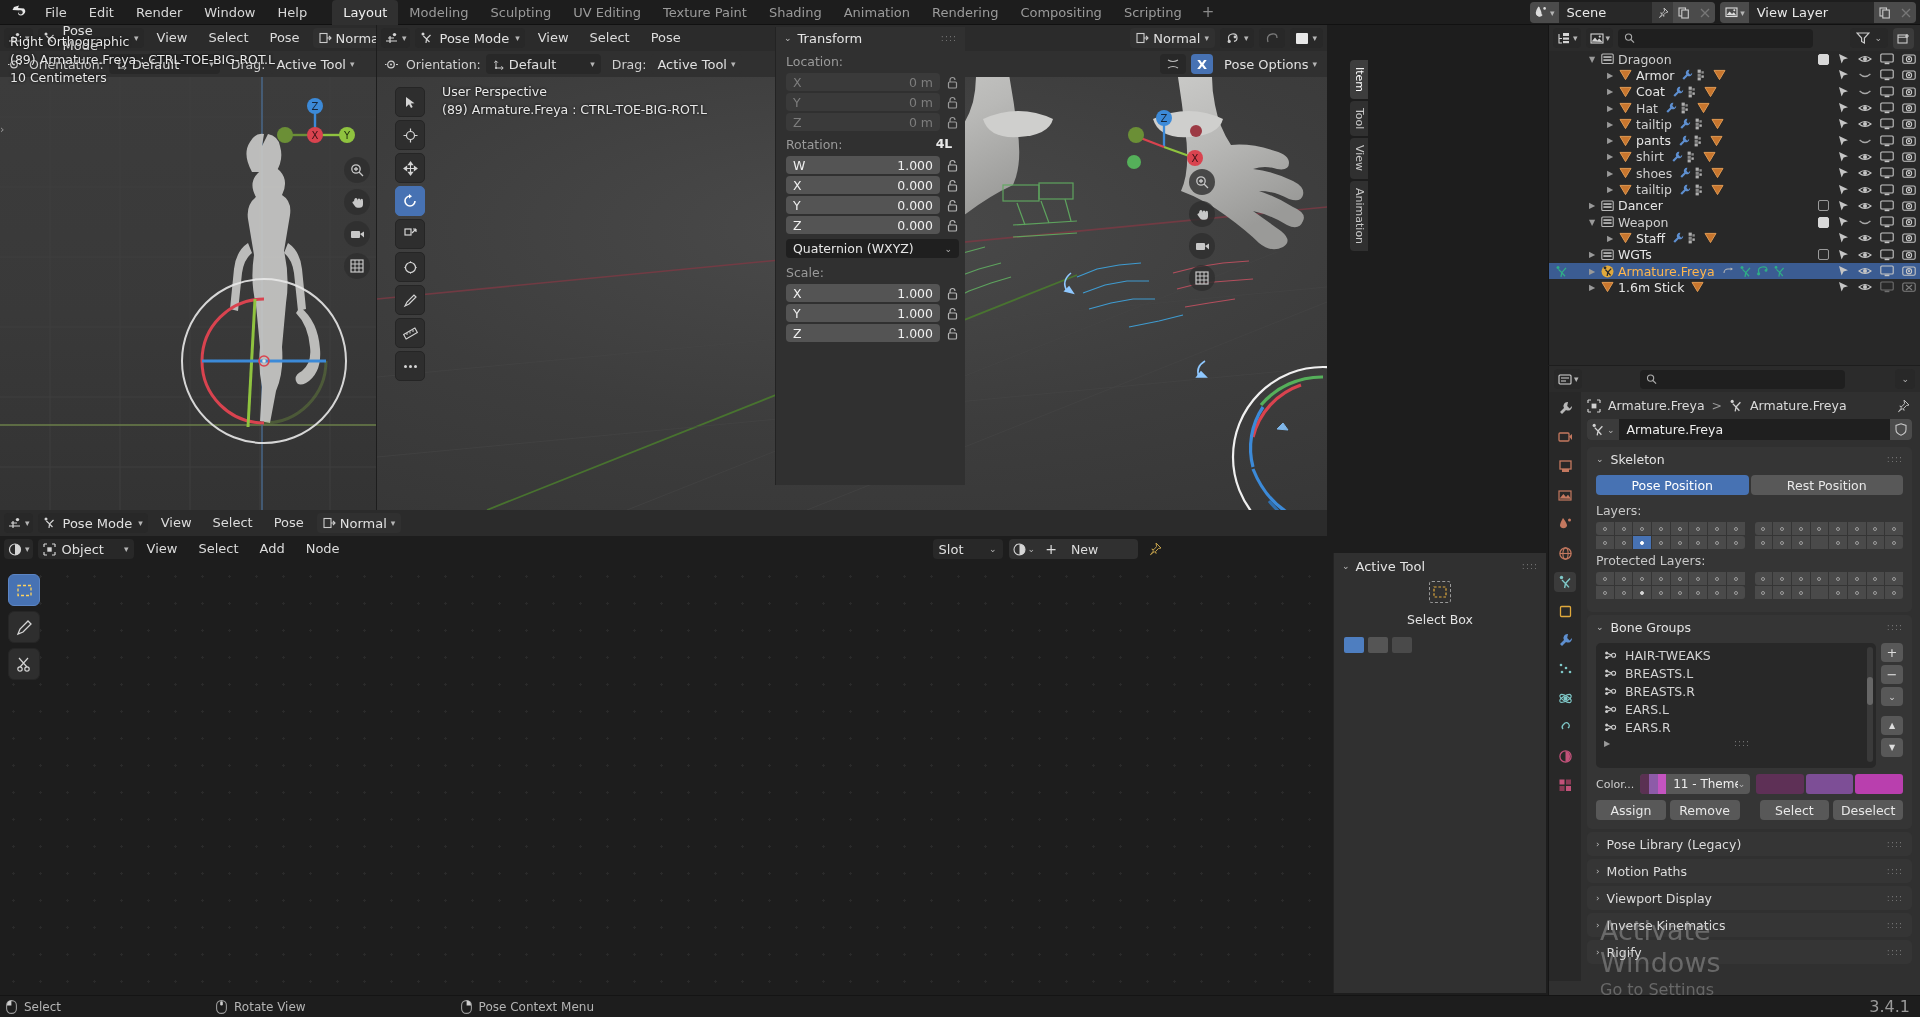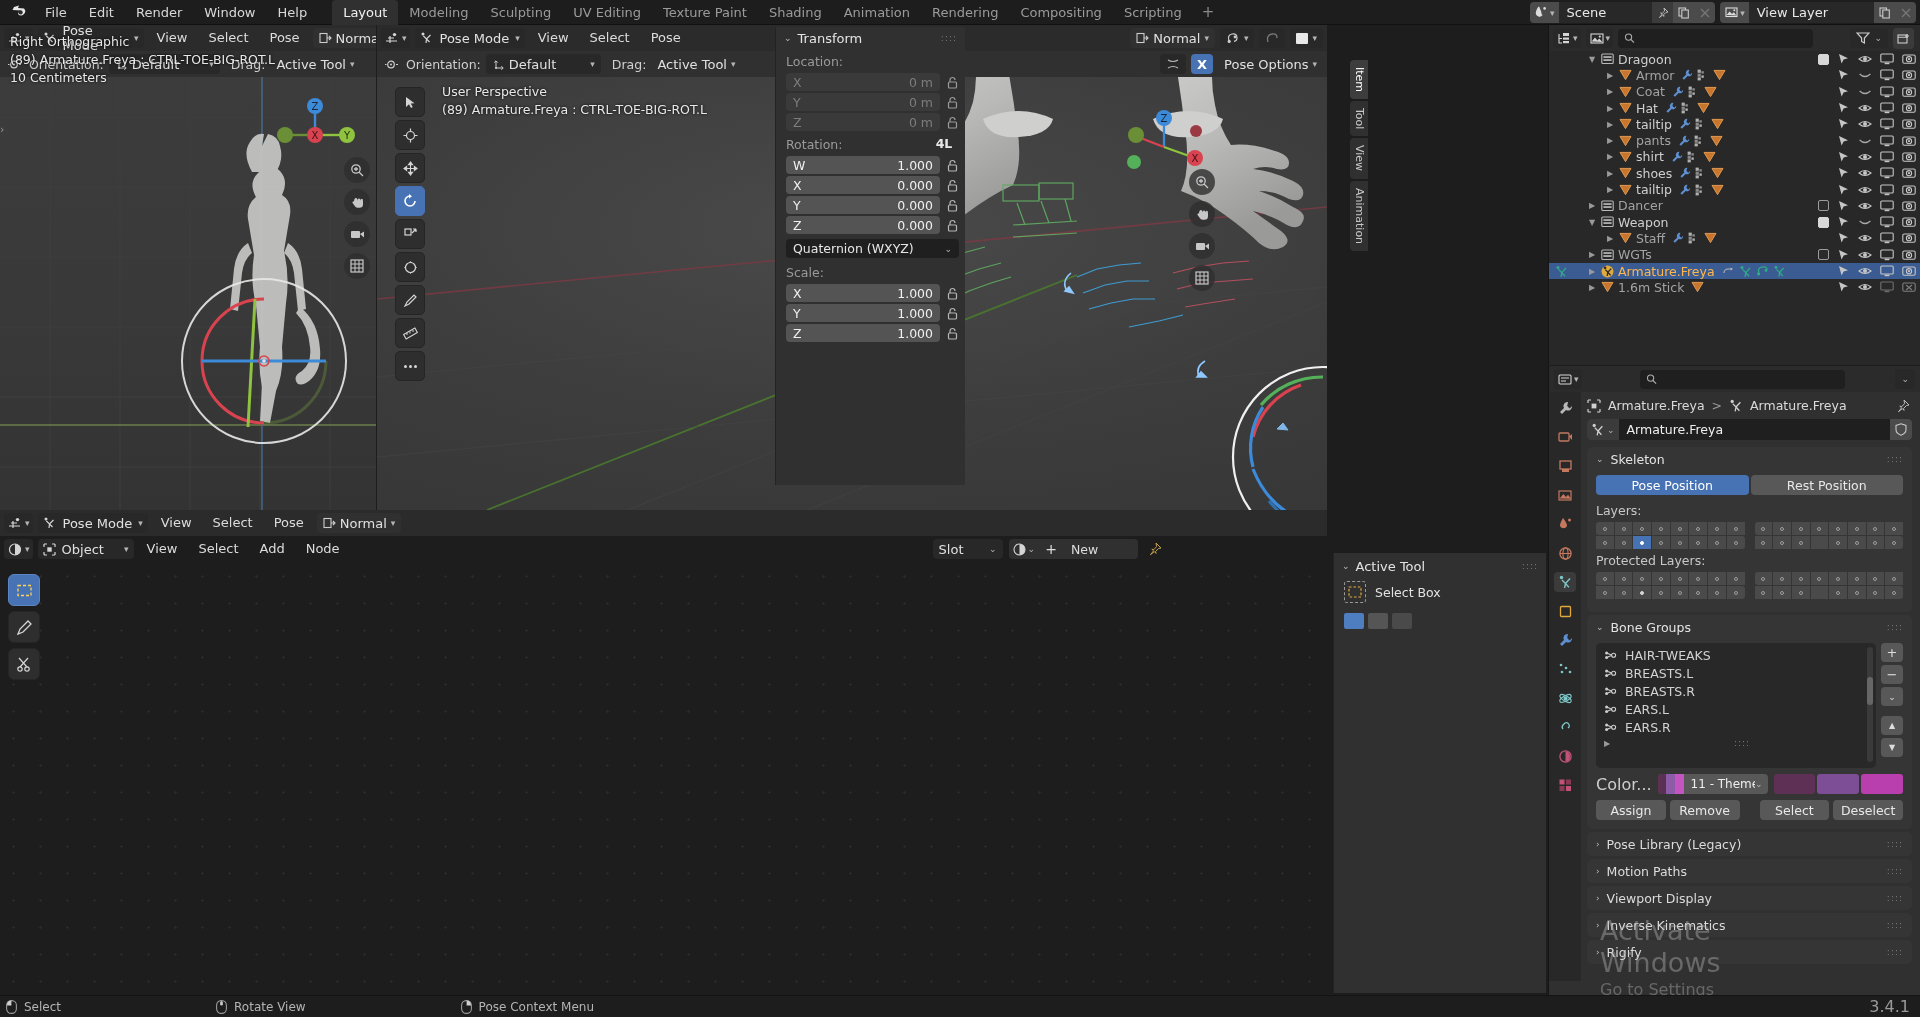--- a/index.html
+++ b/index.html
@@ -151,21 +151,21 @@
     width:32px; height:32px; border-radius:6px; background:#2e2e2e;
     display:flex; align-items:center; justify-content:center; border:1px solid #262626;
   }
   .sh-toolbtn.active { background:#4772b3; border-color:#5c85c4; }
 
   
   .atpanel {
     position:absolute; left:1333px; top:553px; width:213px; height:440px;
     background:#303030; border-left:1px solid #232323;
   }
-  .at-row { display:flex; align-items:center; gap:9px; padding: 6px 10px; }
+  .at-row { display:flex; align-items:center; gap:9px; padding: 6px 10px; flex-direction: column; }
   .at-icon {
     width:22px; height:22px; border:1px dashed #9a9a9a; border-radius:3px;
     display:flex; align-items:center; justify-content:center;
   }
   .at-thumbs { display:flex; gap:4px; padding: 4px 10px; }
   .at-thumb { width:20px; height:16px; border-radius:2px; }
 
   
   .outliner {
     position:absolute; left:1548px; top:25px; width:372px; height:340px;
@@ -181,21 +181,21 @@
     font-family:"DejaVu Sans", sans-serif; width:100%;
   }
   .outl-rows { position:absolute; top:26px; left:0; right:0; bottom:0; overflow:hidden; }
   .orow {
     display:flex; align-items:center; height:16.3px; font-size:12.5px;
     padding-left:4px; position:relative;
   }
   .orow.selected { background:#3b5c92; }
   .orow .disc { width:10px; text-align:center; color:#9a9a9a; font-size:8px; flex:0 0 10px;}
   .orow .oname { color:#cfcfcf; margin-left:4px; white-space:nowrap; }
-  .orow.dim .oname { color:#a3a3a3; }
+  .orow.dim .oname { color:#e5e5e5; }
   .orow.selected .oname { color:#ffb64d; }
   .orow .extra { display:flex; gap:4px; margin-left:7px; align-items:center; }
   .orow .right-icons {
     position:absolute; right:4px; display:flex; gap:8px; align-items:center;
   }
   .cbox { width:11px; height:11px; border:1px solid #9b9b9b; border-radius:2px; background:#2b2b2b; }
   .cbox.checked { background:#d8d8d8; border-color:#d8d8d8; }
   .indent { display:inline-block; }
 
   
@@ -245,21 +245,21 @@
   .bg-list { display:flex; gap:5px; }
   .bg-listbox {
     flex:1; background:#282828; border-radius:5px; padding:3px 0; position:relative; height:125px;
   }
   .bg-item { display:flex; align-items:center; gap:8px; height:18px; padding: 0 8px; font-size:12.5px; color:#d2d2d2; }
   .bg-scroll { position:absolute; right:3px; top:4px; width:6px; height:115px; background:#3a3a3a; border-radius:3px;}
   .bg-scroll i { position:absolute; left:0; top:30px; width:6px; height:28px; background:#666; border-radius:3px; display:block;}
   .bg-btns { display:flex; flex-direction:column; gap:3px; width:22px; }
   .bg-btn { height:19px; background:#585858; border-radius:4px; display:flex; align-items:center; justify-content:center; font-size:13px; color:#ddd;}
   .color-row { display:flex; align-items:center; gap:6px; margin-top:6px; }
-  .color-lbl { font-size:16px; color:#cfcfcf;text-align:center; }
+  .color-lbl { font-size:11px; color:#cfcfcf;text-align:center; }
   .theme-sel { display:flex; align-items:center; height:20px; background:#585858; border-radius:4px; flex:0 0 110px; overflow:hidden;}
   .swatch3 { display:flex; width:26px; height:20px; }
   .swatch3 i { flex:1; display:block; }
   .theme-txt { font-size:12px; color:#eee; padding-left:7px; flex:1; white-space:nowrap; overflow:hidden;}
   .colorbars { display:flex; gap:2px; flex:1; height:20px; }
   .colorbars i { flex:1; border-radius:3px; display:block; }
   .btn-row { display:flex; gap:4px; margin-top:6px; }
   .btn {
     flex:1; height:20px; background:#585858; border-radius:4px; display:flex;
     align-items:center; justify-content:center; font-size:12.5px; color:#e8e8e8;

